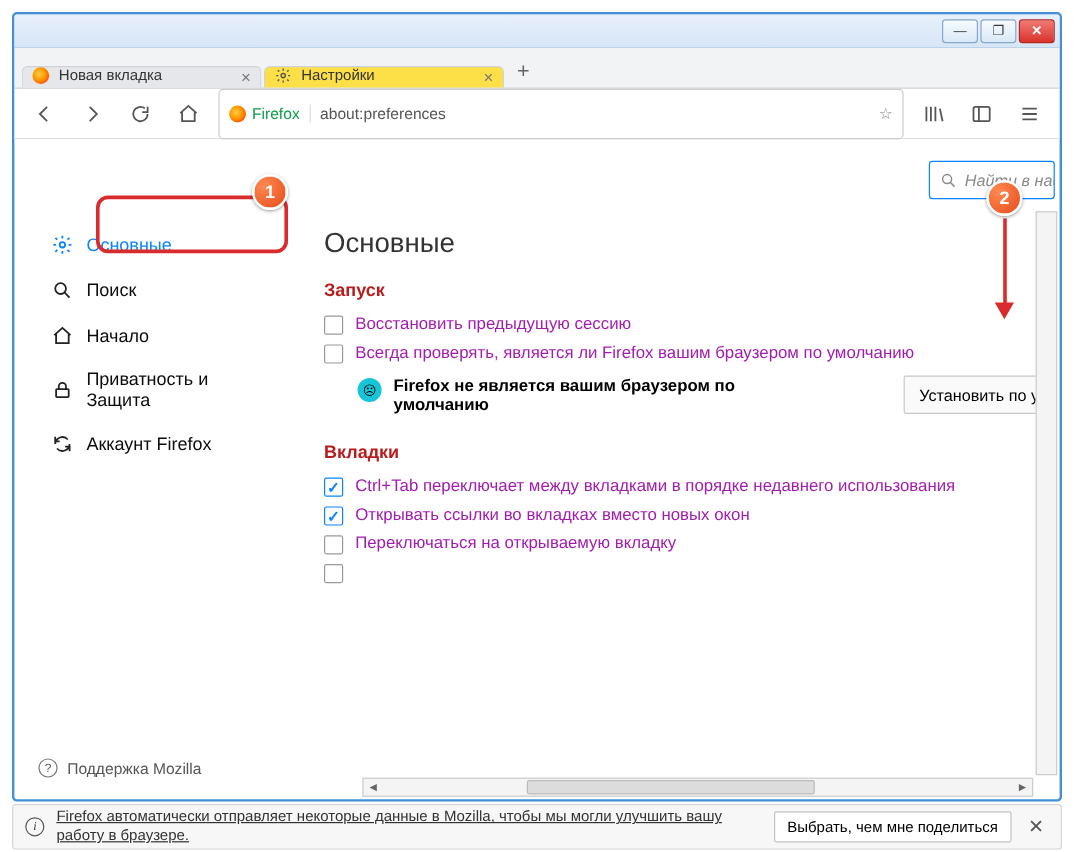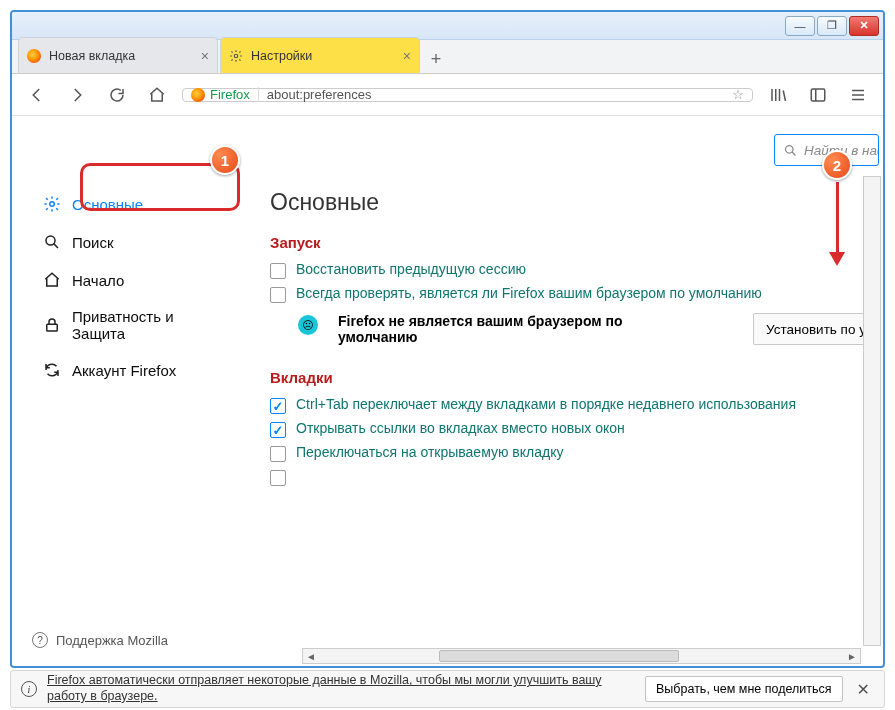--- a/index.html
+++ b/index.html
@@ -6,58 +6,58 @@
 body { background: #fff; width: 895px; height: 710px; overflow: hidden; position: relative; }
 
 
 .window { position: absolute; left: 10px; top: 10px; right: 10px; bottom: 42px; border: 2px solid #4490d8; border-radius: 4px; background: #fff; overflow: hidden; display: flex; flex-direction: column; }
 .titlebar { height: 28px; background: linear-gradient(#e8f0fb,#d7e6f7); display: flex; align-items: center; justify-content: flex-end; padding-right: 4px; gap: 2px; border-bottom: 1px solid #bcd2ea; }
 .winbtn { width: 30px; height: 20px; border: 1px solid #8aa8c8; border-radius: 3px; background: linear-gradient(#f6fbff,#d9e9f8); display: flex; align-items: center; justify-content: center; font-size: 11px; color: #3a3a3a; }
 .winbtn.close { background: linear-gradient(#f07a74,#d9332c); border-color: #b02a24; color: #fff; font-weight: bold; }
 
 
 .tabstrip { height: 34px; background: #f1f3f5; display: flex; align-items: flex-end; padding: 0 6px; gap: 2px; border-bottom: 1px solid #ccc; }
-.tab { height: 36px; min-width: 200px; max-width: 210px; background: #e5e7ea; border: 1px solid #cfd3d8; border-bottom: none; border-radius: 5px 5px 0 0; display: flex; align-items: center; padding: 0 8px; gap: 8px; font-size: 12.5px; color: #333; }
+.tab { height: 18px; min-width: 200px; max-width: 210px; background: #e5e7ea; border: 1px solid #cfd3d8; border-bottom: none; border-radius: 5px 5px 0 0; display: flex; padding: 0 8px; gap: 8px; font-size: 12.5px; color: #333; }
 .tab.active { background: #fde047; }
 .tab .favicon { width: 14px; height: 14px; flex-shrink: 0; }
 .tab .title { flex: 1; white-space: nowrap; overflow: hidden; text-overflow: ellipsis; }
 .tab .close-x { font-size: 14px; color: #777; cursor: pointer; }
 .newtab { width: 28px; height: 28px; display: flex; align-items: center; justify-content: center; color: #666; font-size: 18px; }
 
 
 .navbar { height: 42px; background: #fff; border-bottom: 1px solid #e1e1e1; display: flex; align-items: center; padding: 0 10px; gap: 10px; }
 .navbtn { width: 30px; height: 30px; display: flex; align-items: center; justify-content: center; color: #555; border-radius: 4px; }
 .navbtn svg { width: 18px; height: 18px; stroke: #555; fill: none; stroke-width: 2; }
-.urlbar { flex: 1; height: 14px; border: 1px solid #ccc; border-radius: 4px; display: flex; align-items: center; padding: 0 8px; gap: 8px; font-size: 13px; color: #555; background: #fff; }
+.urlbar { flex: 1; height: 42px; border: 1px solid #ccc; border-radius: 4px; display: flex; align-items: center; padding: 0 8px; gap: 8px; font-size: 13px; color: #555; background: #fff; }
 .urlbar .identity { color: #0c9e4a; font-weight: 400; border-right: 1px solid #ddd; padding-right: 8px; display: flex; align-items: center; gap: 5px; }
 .urlbar .star { margin-left: auto; color: #888; }
 
 
 .content { flex: 1; display: flex; overflow: hidden; position: relative; }
 .sidebar { width: 230px; padding: 70px 12px 12px 20px; }
 .sideitem { display: flex; align-items: center; gap: 10px; padding: 8px 10px; font-size: 15px; color: #0c0c0d; border-radius: 4px; margin-bottom: 2px; cursor: pointer; }
 .sideitem.active { color: #0a84ff; }
 .sideitem .sicon { width: 20px; height: 20px; display: flex; align-items: center; justify-content: center; flex-shrink: 0; }
 .sideitem .sicon svg { width: 18px; height: 18px; }
 .support { position: absolute; left: 20px; bottom: 18px; display: flex; align-items: center; gap: 8px; font-size: 13px; color: #555; }
 .support .q { border: 1.5px solid #777; border-radius: 50%; width: 16px; height: 16px; display: flex; align-items: center; justify-content: center; font-size: 10px; }
 
 
 .main { flex: 1; padding: 25px 10px 10px 28px; overflow: hidden; position: relative; }
 .searchbox { position: absolute; top: 18px; right: 4px; width: 105px; height: 32px; border: 1px solid #0a84ff; border-radius: 3px; display: flex; align-items: center; padding: 0 8px; gap: 6px; color: #8a8a8a; font-size: 13.5px; font-style: italic; overflow: hidden; white-space: nowrap; }
 .searchbox svg { width: 15px; height: 15px; stroke: #8a8a8a; fill: none; stroke-width: 2; flex-shrink: 0; }
 h1 { font-size: 23px; font-weight: 400; color: #333; margin: 48px 0 18px 0; }
 h2 { font-size: 15px; font-weight: 700; color: #b91c1c; margin: 18px 0 10px 0; }
-.row { display: flex; align-items: flex-start; gap: 10px; margin: 6px 0; font-size: 14px; color: #0f766e; }
+.row { display: flex; align-items: flex-start; gap: 10px; margin: 6px 0; font-size: 14px; color: #a21caf; }
 .chk { width: 16px; height: 16px; border: 1px solid #9a9a9a; border-radius: 2px; background: #fff; flex-shrink: 0; margin-top: 2px; display: flex; align-items: center; justify-content: center; }
 .chk.checked { border-color: #0a84ff; background: #fff; }
 .chk.checked::after { content: "✓"; color: #0a84ff; font-size: 13px; font-weight: bold; }
 .default-row { display: flex; align-items: flex-start; gap: 10px; margin: 10px 0 0 28px; }
 .sad { width: 20px; height: 20px; border-radius: 50%; background: #17c5d8; display: flex; align-items: center; justify-content: center; font-size: 11px; flex-shrink: 0; margin-top: 2px; }
-.default-row .msg { font-size: 14px; font-weight: 700; width: 320px; margin-left: 10px; }
+.default-row .msg { font-size: 14px; font-weight: 700; width: 320px; }
 .setdefault { margin-left: auto; height: 32px; border: 1px solid #c8c8c8; background: #fafafa; padding: 0 12px; font-size: 13.5px; border-radius: 2px; white-space: nowrap; overflow: hidden; width: 120px; text-align: left; }
 
 
 .hscroll { position: absolute; left: 290px; right: 22px; bottom: 2px; height: 16px; border: 1px solid #ccc; background: #f4f4f4; display: flex; align-items: center; }
 .hscroll .thumb { width: 240px; height: 12px; background: #dcdcdc; border: 1px solid #bbb; border-radius: 2px; margin-left: 120px; }
 .hscroll .arr { width: 16px; height: 14px; display: flex; align-items: center; justify-content: center; color: #666; font-size: 10px; }
 .hscroll .sp { flex: 1; }
 .vscroll { position: absolute; right: 2px; top: 60px; bottom: 20px; width: 18px; border: 1px solid #ccc; background: #f4f4f4; }
 
 

